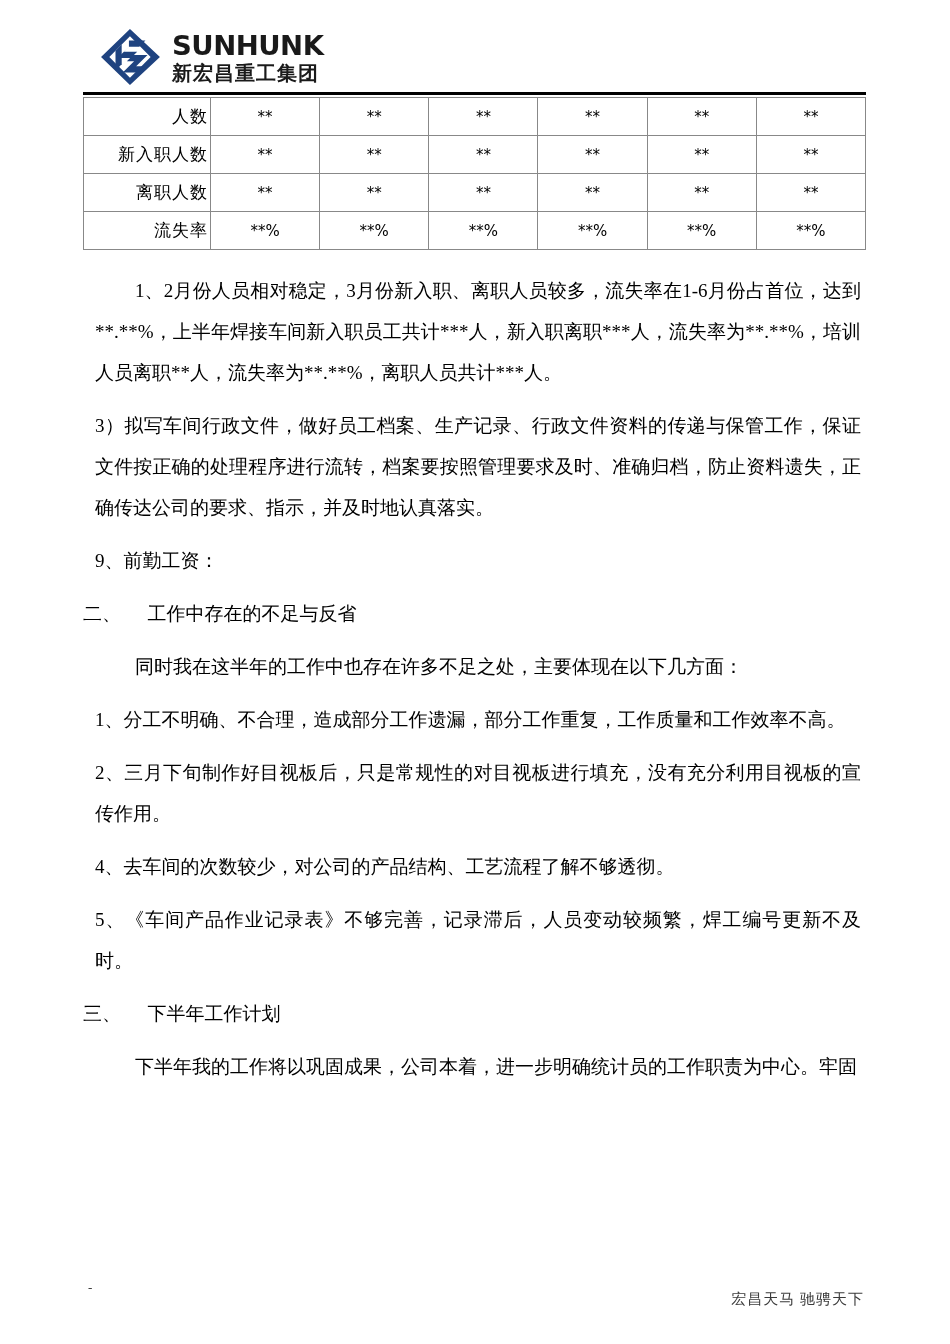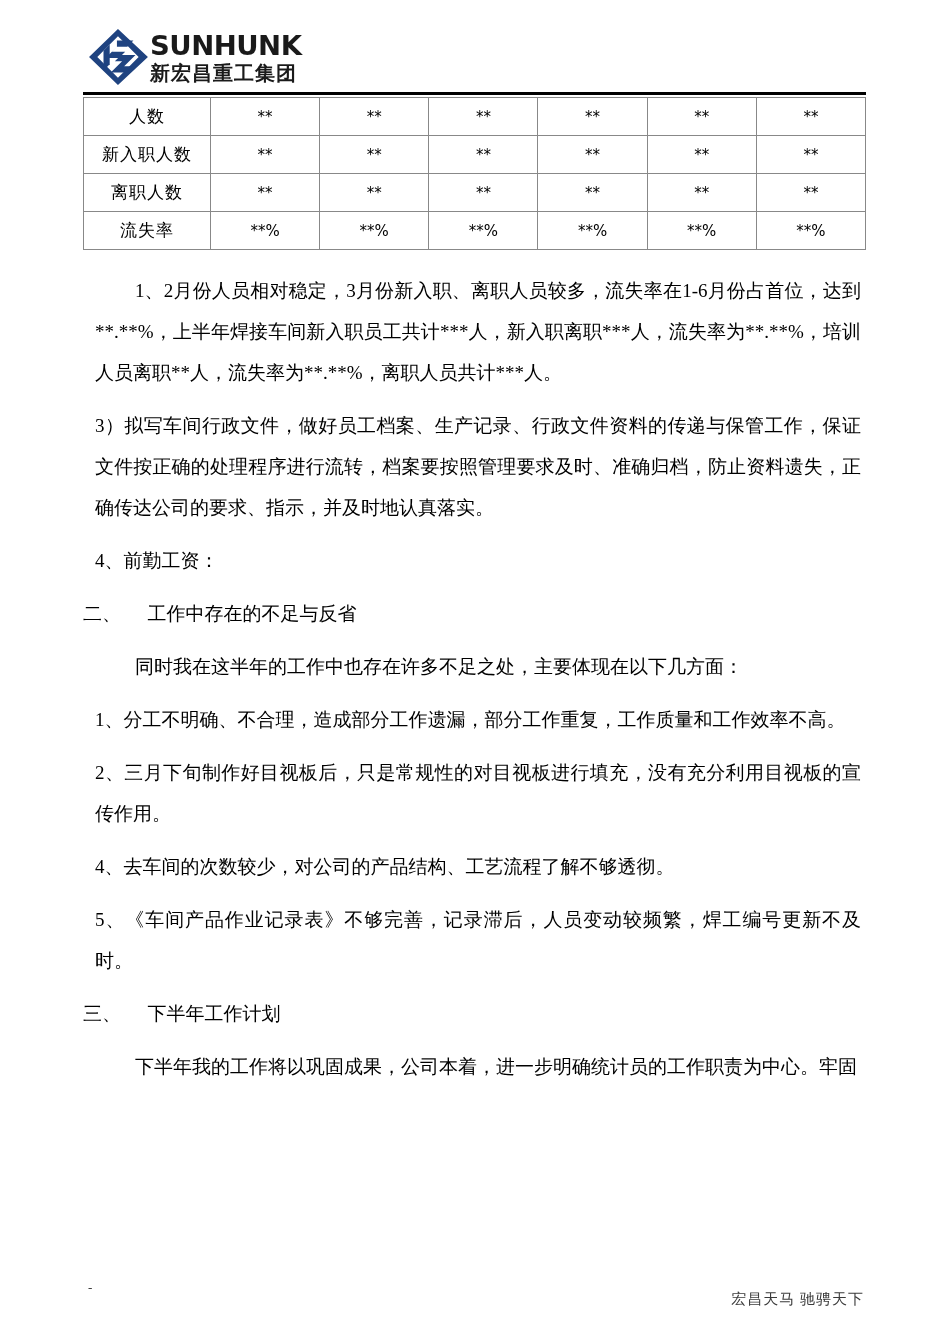--- a/index.html
+++ b/index.html
@@ -20,25 +20,26 @@
   .page {
     position: relative;
     width: 950px;
     height: 1344px;
     box-sizing: border-box;
   }
 
   
   .header {
     position: absolute;
-    left: 88px;
+    left: 100px;
     top: 26px;
     height: 62px;
     display: flex;
     align-items: center;
+    gap: 10px;
   }
   .logo-mark {
     width: 62px;
     height: 58px;
     flex: 0 0 auto;
     display: block;
   }
   .logo-text {
     display: flex;
     flex-direction: column;
@@ -88,20 +89,21 @@
     text-align: center;
     vertical-align: middle;
     height: 37px;
     font-size: 17px;
     font-family: "Liberation Serif", "DejaVu Serif", serif;
     padding: 0 2px;
     letter-spacing: 1px;
   }
   table.stats td.rowlabel {
     width: 122px;
+    text-align: right;
   }
   table.stats td.datacell {
     font-family: "DejaVu Sans", "Liberation Sans", sans-serif;
     font-size: 15px;
     letter-spacing: 0;
   }
 
   
   .body-text {
     position: absolute;
@@ -223,21 +225,21 @@
       </tbody>
     </table>
   </div>
 
   <div class="body-text">
 
     <p class="para indent2">1、2月份人员相对稳定，3月份新入职、离职人员较多，流失率在1-6月份占首位，达到**.**%，上半年焊接车间新入职员工共计***人，新入职离职***人，流失率为**.**%，培训人员离职**人，流失率为**.**%，离职人员共计***人。</p>
 
     <p class="para">3）拟写车间行政文件，做好员工档案、生产记录、行政文件资料的传递与保管工作，保证文件按正确的处理程序进行流转，档案要按照管理要求及时、准确归档，防止资料遗失，正确传达公司的要求、指示，并及时地认真落实。</p>
 
-    <p class="para">4、前勤工资：</p>
+    <p class="para">9、前勤工资：</p>
 
 
     <p class="para heading"><span class="numtab">二、</span><span>工作中存在的不足与反省</span></p>
 
     <p class="para indent2">同时我在这半年的工作中也存在许多不足之处，主要体现在以下几方面：</p>
 
     <p class="para">1、分工不明确、不合理，造成部分工作遗漏，部分工作重复，工作质量和工作效率不高。</p>
     <p class="para">2、三月下旬制作好目视板后，只是常规性的对目视板进行填充，没有充分利用目视板的宣传作用。</p>
     <p class="para">4、去车间的次数较少，对公司的产品结构、工艺流程了解不够透彻。</p>
     <p class="para">5、《车间产品作业记录表》不够完善，记录滞后，人员变动较频繁，焊工编号更新不及时。</p>

